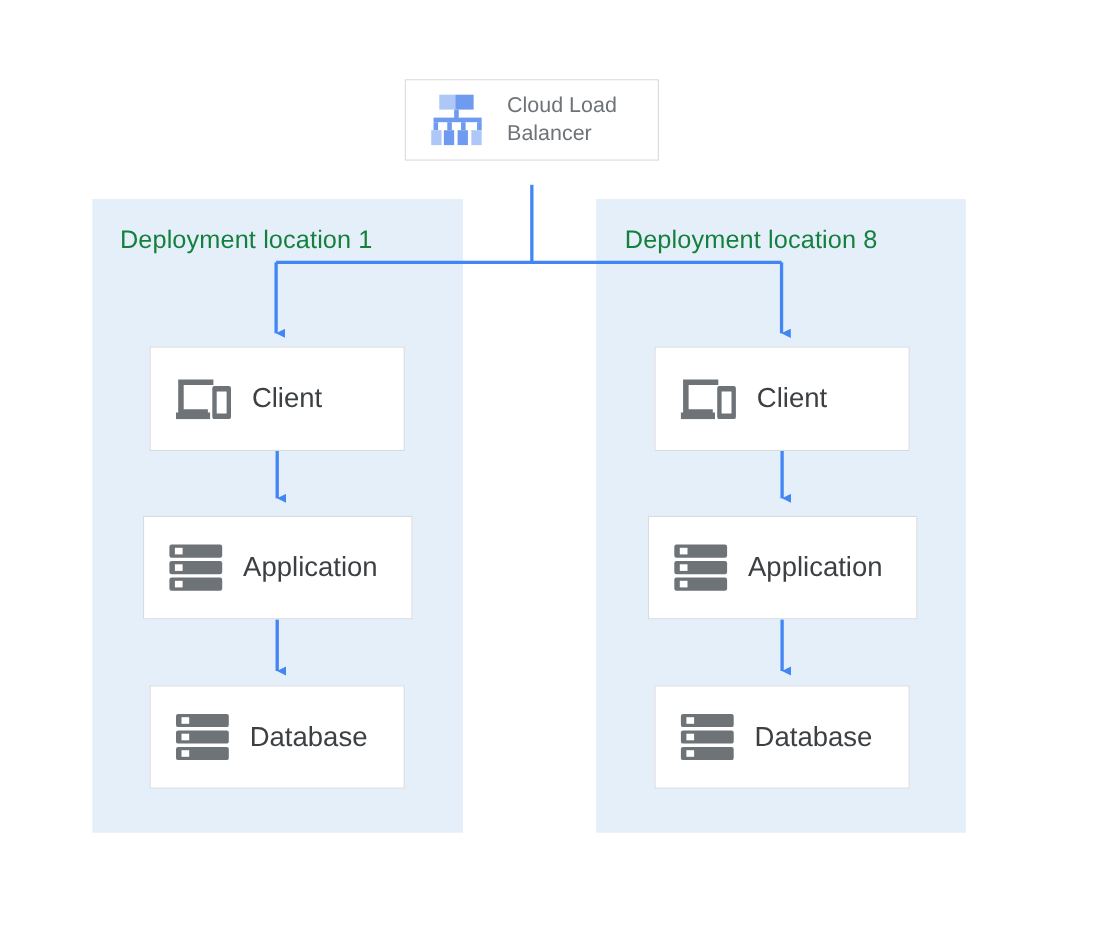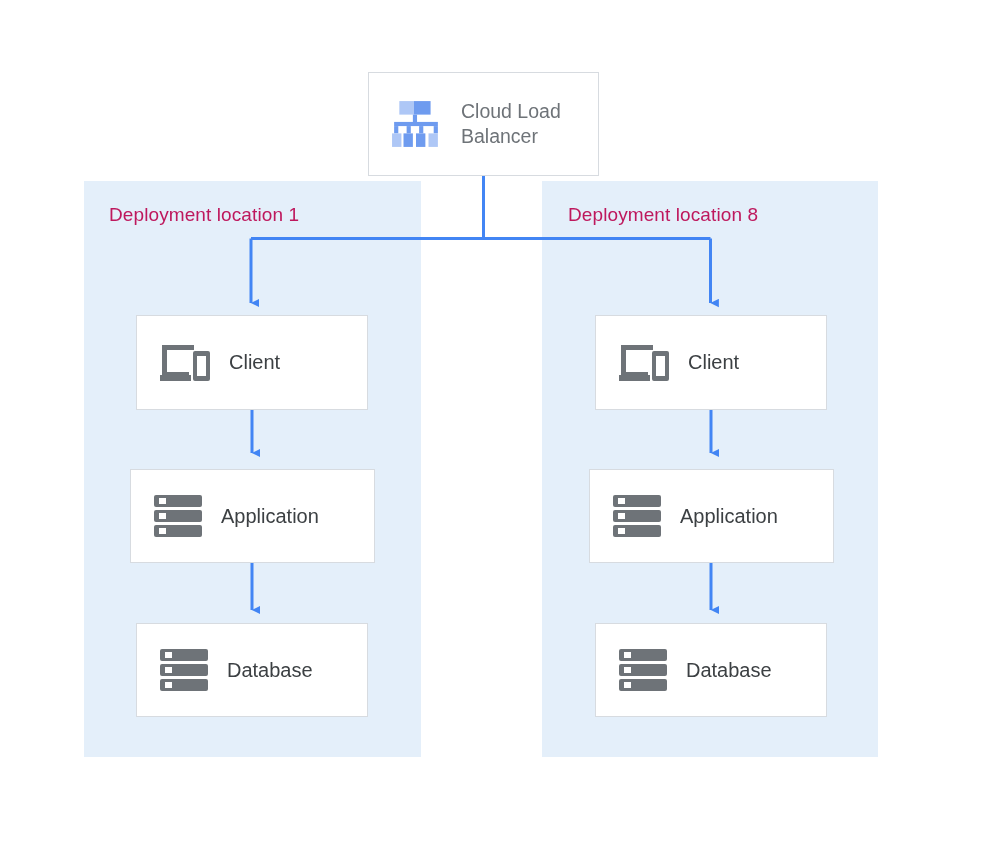--- a/index.html
+++ b/index.html
@@ -37,49 +37,49 @@
   .zone {
     position: absolute;
     background: #E4EFFA;
   }
   #zone-1 { left: 84px;  top: 181px; width: 337px; height: 576px; }
   #zone-2 { left: 542px; top: 181px; width: 336px; height: 576px; }
 
   .zone-label {
     position: absolute;
     top: 204px;
-    font-size: 19px;
-    color: #be185d;
+    font-size: 23px;
+    color: #15803d;
     letter-spacing: 0.1px;
     white-space: nowrap;
   }
   #zone-1-label { left: 109px; }
   #zone-2-label { left: 568px; }
 
   
   .card {
     position: absolute;
     background: #ffffff;
     border: 1px solid #D7DBE0;
     box-sizing: border-box;
     display: flex;
     align-items: center;
   }
   .card-label {
-    font-size: 20px;
+    font-size: 25px;
     color: #3C4043;
     white-space: nowrap;
   }
 
   
   #card-lb {
     left: 368px;
     top: 72px;
     width: 231px;
-    height: 104px;
+    height: 74px;
     padding-left: 22px;
     gap: 20px;
   }
   #card-lb .card-label {
     color: #6E7378;
     font-size: 19.5px;
     line-height: 25px;
     white-space: normal;
     width: 110px;
   }

